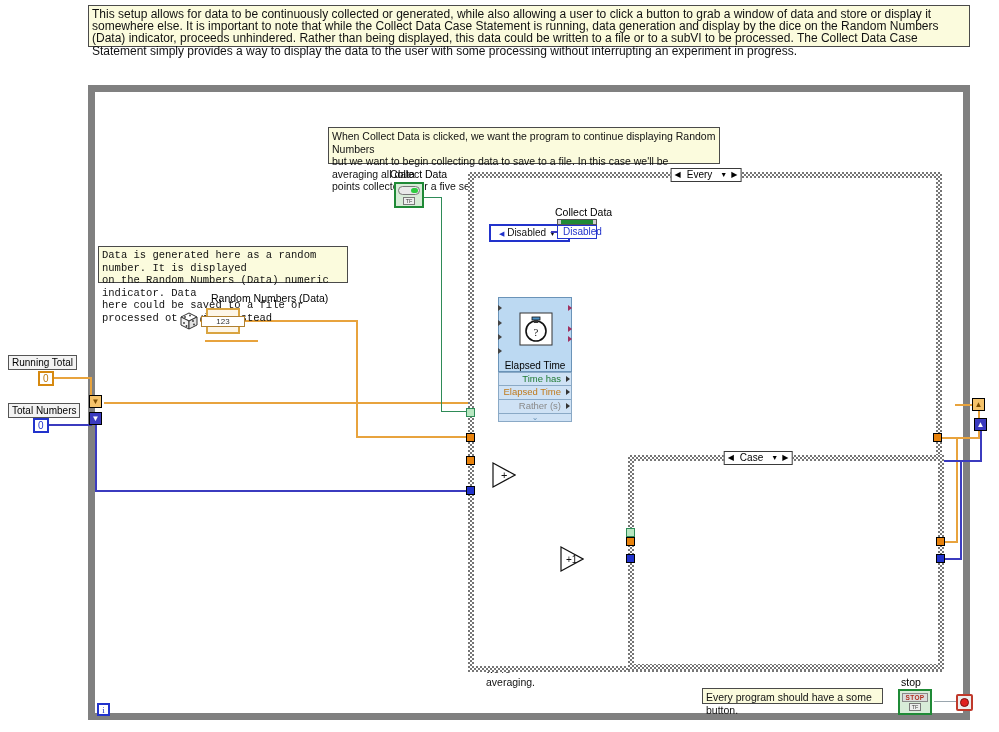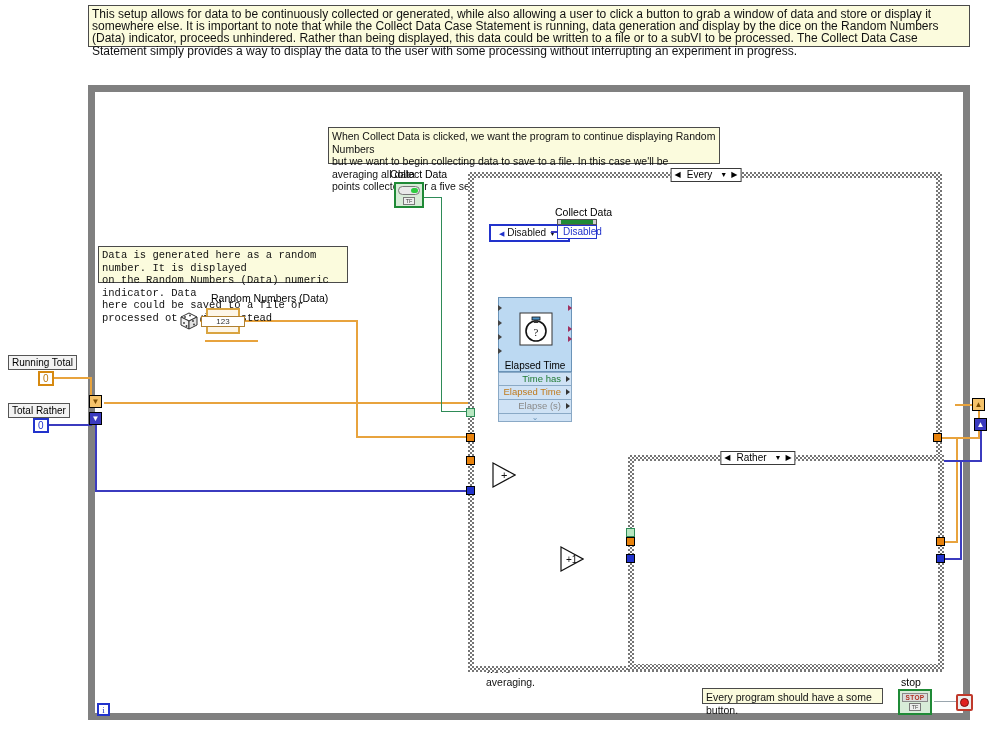--- a/index.html
+++ b/index.html
@@ -344,21 +344,21 @@
 every time a new value is added
 to the Running Total, so that we
 know how many points we're
 averaging.</div>
 
   <div class="comment" style="left:702px; top:688px; width:181px; height:16px;">Every program should have a some button.</div>
 
   <div class="termlabel" style="left:8px; top:355px;">Running Total</div>
   <div class="const orange" style="left:38px; top:371px;">0</div>
 
-  <div class="termlabel" style="left:8px; top:403px;">Total Rather</div>
+  <div class="termlabel" style="left:8px; top:403px;">Total Numbers</div>
   <div class="const blue" style="left:33px; top:418px;">0</div>
 
   <div class="shiftreg sr-orange" style="left:89px; top:395px;">▼</div>
   <div class="shiftreg sr-blue" style="left:89px; top:412px;">▼</div>
 
   <div class="shiftreg sr-orange" style="left:972px; top:398px;">▲</div>
   <div class="shiftreg sr-blue" style="left:974px; top:418px;">▲</div>
 
   <div class="node-dice" style="left:178px; top:312px;">
     <svg width="22" height="18" viewBox="0 0 22 18">
@@ -436,21 +436,21 @@
   <div class="exvi-rows" style="left:498px; top:372px; width:74px;">
     <div class="exvi-row first gr">
       <span>Time has Elapse</span>
       <span class="pin"></span>
     </div>
     <div class="exvi-row or">
       <span>Elapsed Time (s)</span>
       <span class="pin"></span>
     </div>
     <div class="exvi-row gy">
-      <span>Elapse (s)</span>
+      <span>Rather (s)</span>
       <span class="pin"></span>
     </div>
     <div style="text-align:center;font-size:8px;color:#6a93b8;background:#cfe2f5;border:1px solid #8aa9c6;border-top:none;line-height:7px;height:8px;">⌄</div>
   </div>
 
   <div class="prim-wrap" style="left:492px; top:462px;">
     <svg width="24" height="26" viewBox="0 0 24 26">
       <polygon points="1,1 23,13 1,25" fill="#ffffff" stroke="#111" stroke-width="1.2"></polygon>
       <text x="9" y="17" font-size="11" fill="#111" font-family="Liberation Sans, sans-serif">+</text>
     </svg>
@@ -460,21 +460,21 @@
     <svg width="24" height="26" viewBox="0 0 24 26">
       <polygon points="1,1 23,13 1,25" fill="#ffffff" stroke="#111" stroke-width="1.2"></polygon>
       <text x="6" y="17" font-size="10" fill="#111" font-family="Liberation Sans, sans-serif">+1</text>
     </svg>
   </div>
 
   <div class="casestruct" style="left:628px; top:455px; width:316px; height:215px;">
     <div class="case-inner"></div>
     <div class="case-selector" style="left:124px;">
       <span class="arr">◀</span>
-      <span class="lbl">Rather</span>
+      <span class="lbl">Case</span>
       <span class="caret">▼</span>
       <span class="arr">▶</span>
     </div>
   </div>
 
   <div class="tunnel t-green" style="left:626px; top:528px;"></div>
   <div class="tunnel t-orange" style="left:626px; top:537px;"></div>
   <div class="tunnel t-blue" style="left:626px; top:554px;"></div>
   <div class="tunnel t-orange" style="left:936px; top:537px;"></div>
   <div class="tunnel t-blue" style="left:936px; top:554px;"></div>

